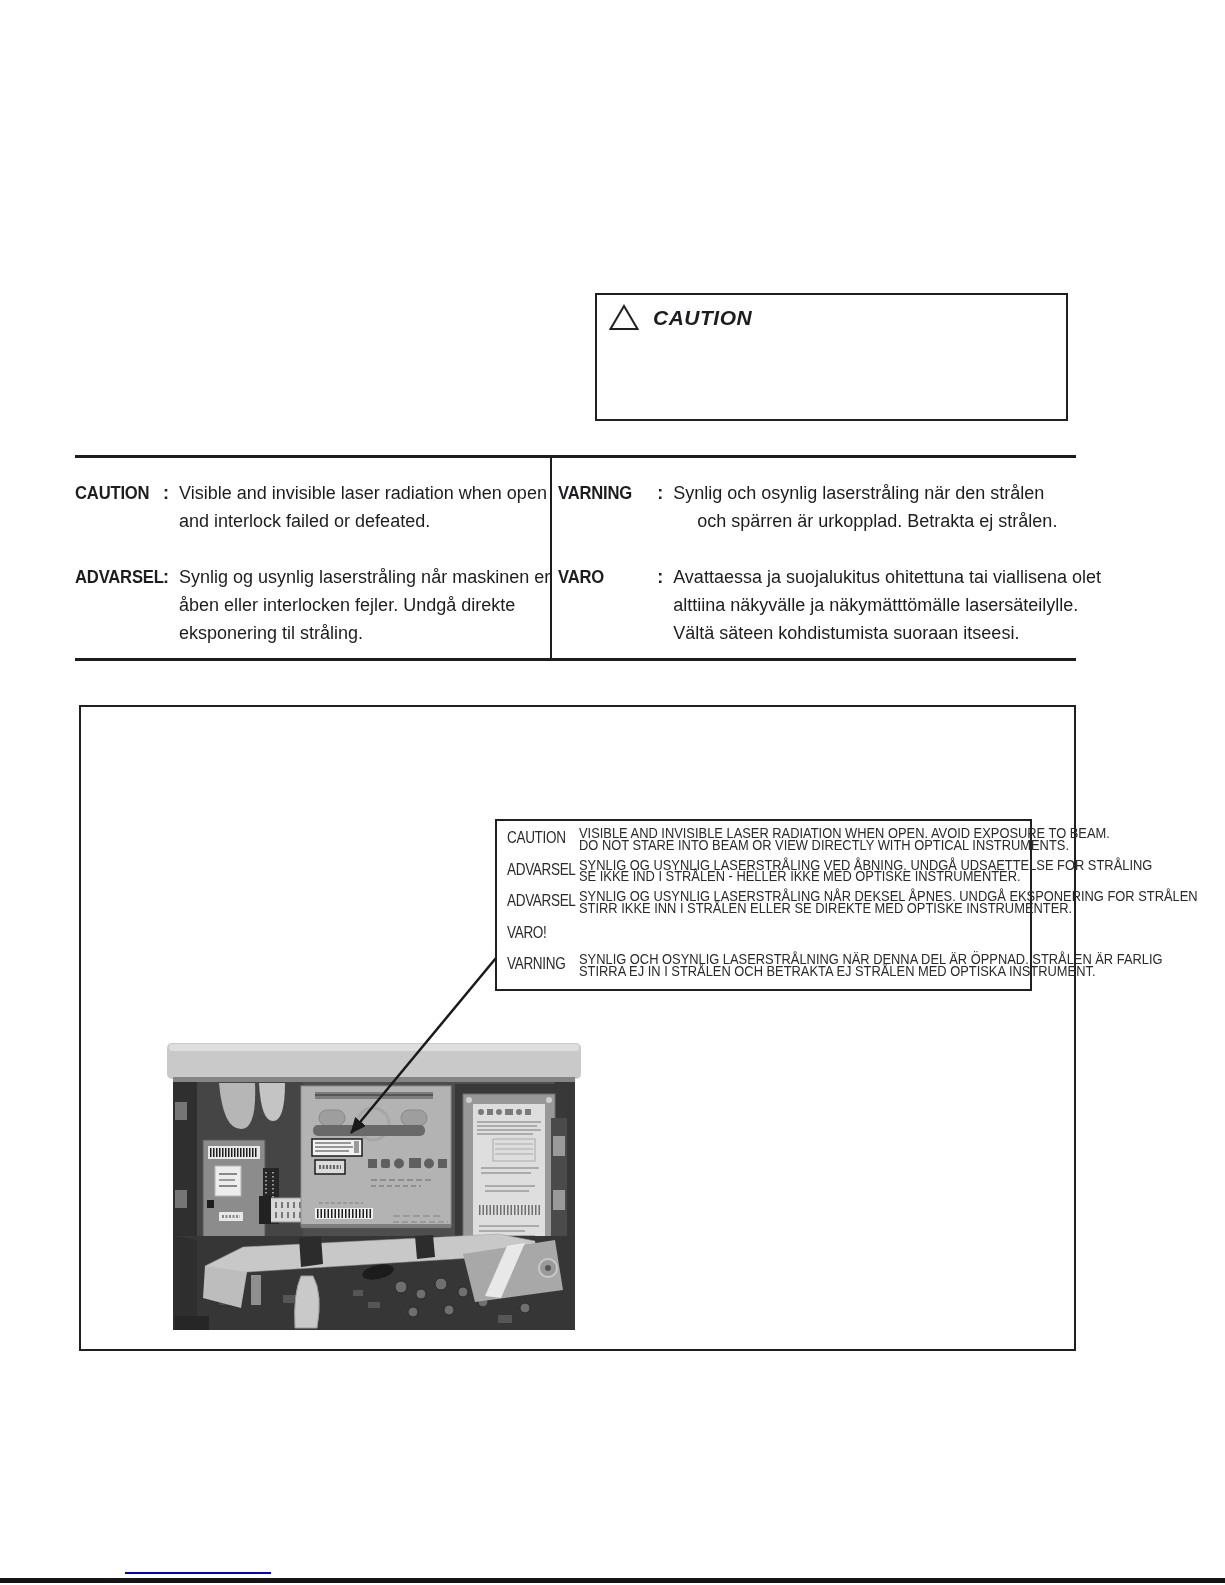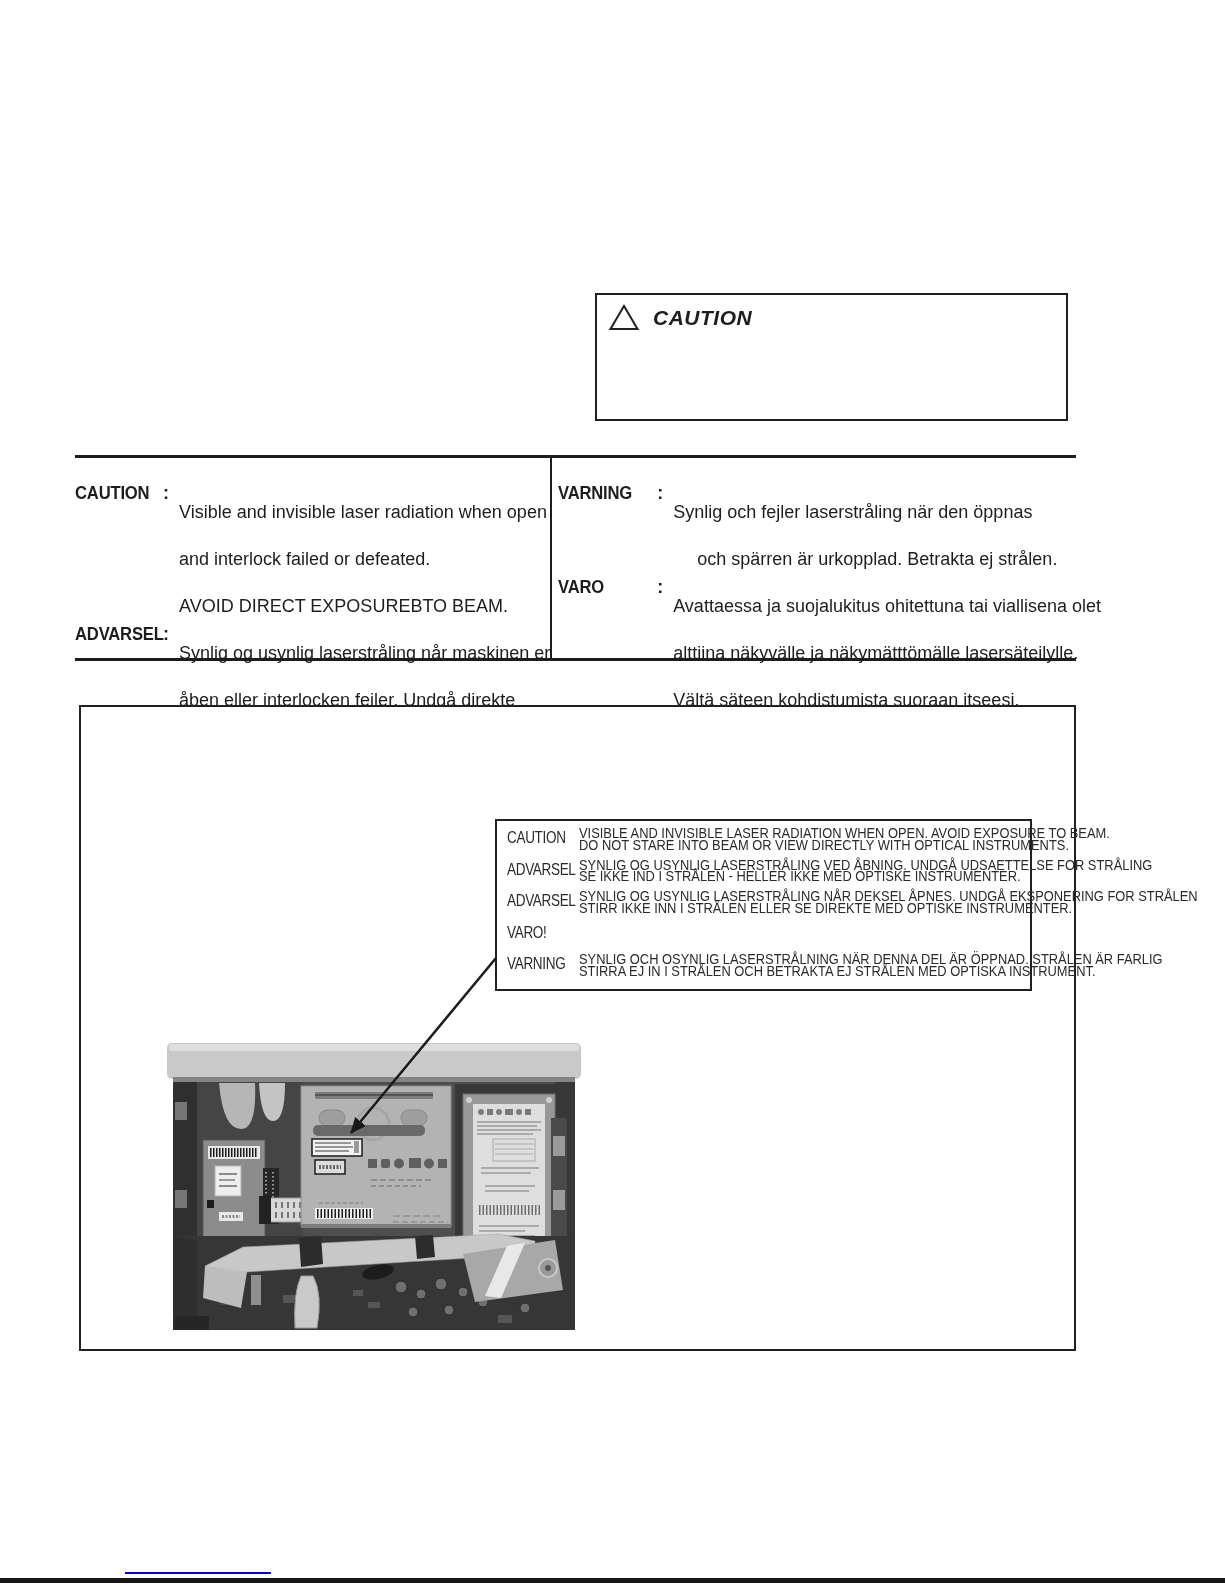--- a/index.html
+++ b/index.html
@@ -21,21 +21,21 @@
   }
   .warn-col{padding-top:21px;box-sizing:border-box;}
   .col-left{width:497px;}
   .col-right{flex:1;border-left:2px solid #1d1d1f;padding-left:6px;}
   .entry{display:grid;min-height:84px;font-size:18px;line-height:28px;}
   .col-left .entry{grid-template-columns:88px 16px auto;}
   .col-right .entry{grid-template-columns:99px 16px auto;}
   .entry .term{font-weight:bold;white-space:nowrap;}
   .entry .term span{display:inline-block;transform:scaleX(.95);transform-origin:left center;font-size:17.5px;letter-spacing:-.2px;}
   .entry .colon{font-weight:bold;}
-  .entry .line{white-space:nowrap;margin-top:19px;}
+  .entry .line{white-space:nowrap;}
   .col-right .entry:first-child .line:nth-child(2){padding-left:24px;}
   
   .big-box{
     position:absolute;left:79px;top:705px;width:997px;height:646px;
     border:2px solid #231f20;box-sizing:border-box;background:#fff;
   }
   
   .label-box{
     position:absolute;left:495px;top:819px;width:537px;height:172px;
     border:2px solid #231f20;box-sizing:border-box;background:#fff;
@@ -66,39 +66,38 @@
 </div>
 
 <div class="warn-section">
   <div class="warn-col col-left">
     <div class="entry">
       <div class="term"><span>CAUTION</span></div>
       <div class="colon">:</div>
       <div class="lines">
         <div class="line">Visible and invisible laser radiation when open</div>
         <div class="line">and interlock failed or defeated.</div>
-        <div class="line">AVOID DIRECT EXPOSUREBTO BEAM.</div>
       </div>
     </div>
     <div class="entry">
       <div class="term"><span>ADVARSEL</span></div>
       <div class="colon">:</div>
       <div class="lines">
         <div class="line">Synlig og usynlig laserstråling når maskinen er</div>
         <div class="line">åben eller interlocken fejler. Undgå direkte</div>
         <div class="line">eksponering til stråling.</div>
       </div>
     </div>
   </div>
   <div class="warn-col col-right">
     <div class="entry">
       <div class="term"><span>VARNING</span></div>
       <div class="colon">:</div>
       <div class="lines">
-        <div class="line">Synlig och fejler laserstråling när den öppnas</div>
+        <div class="line">Synlig och osynlig laserstråling när den strålen</div>
         <div class="line">och spärren är urkopplad. Betrakta ej strålen.</div>
       </div>
     </div>
     <div class="entry">
       <div class="term"><span>VARO</span></div>
       <div class="colon">:</div>
       <div class="lines">
         <div class="line">Avattaessa ja suojalukitus ohitettuna tai viallisena olet</div>
         <div class="line">alttiina näkyvälle ja näkymätttömälle lasersäteilylle.</div>
         <div class="line">Vältä säteen kohdistumista suoraan itseesi.</div>

